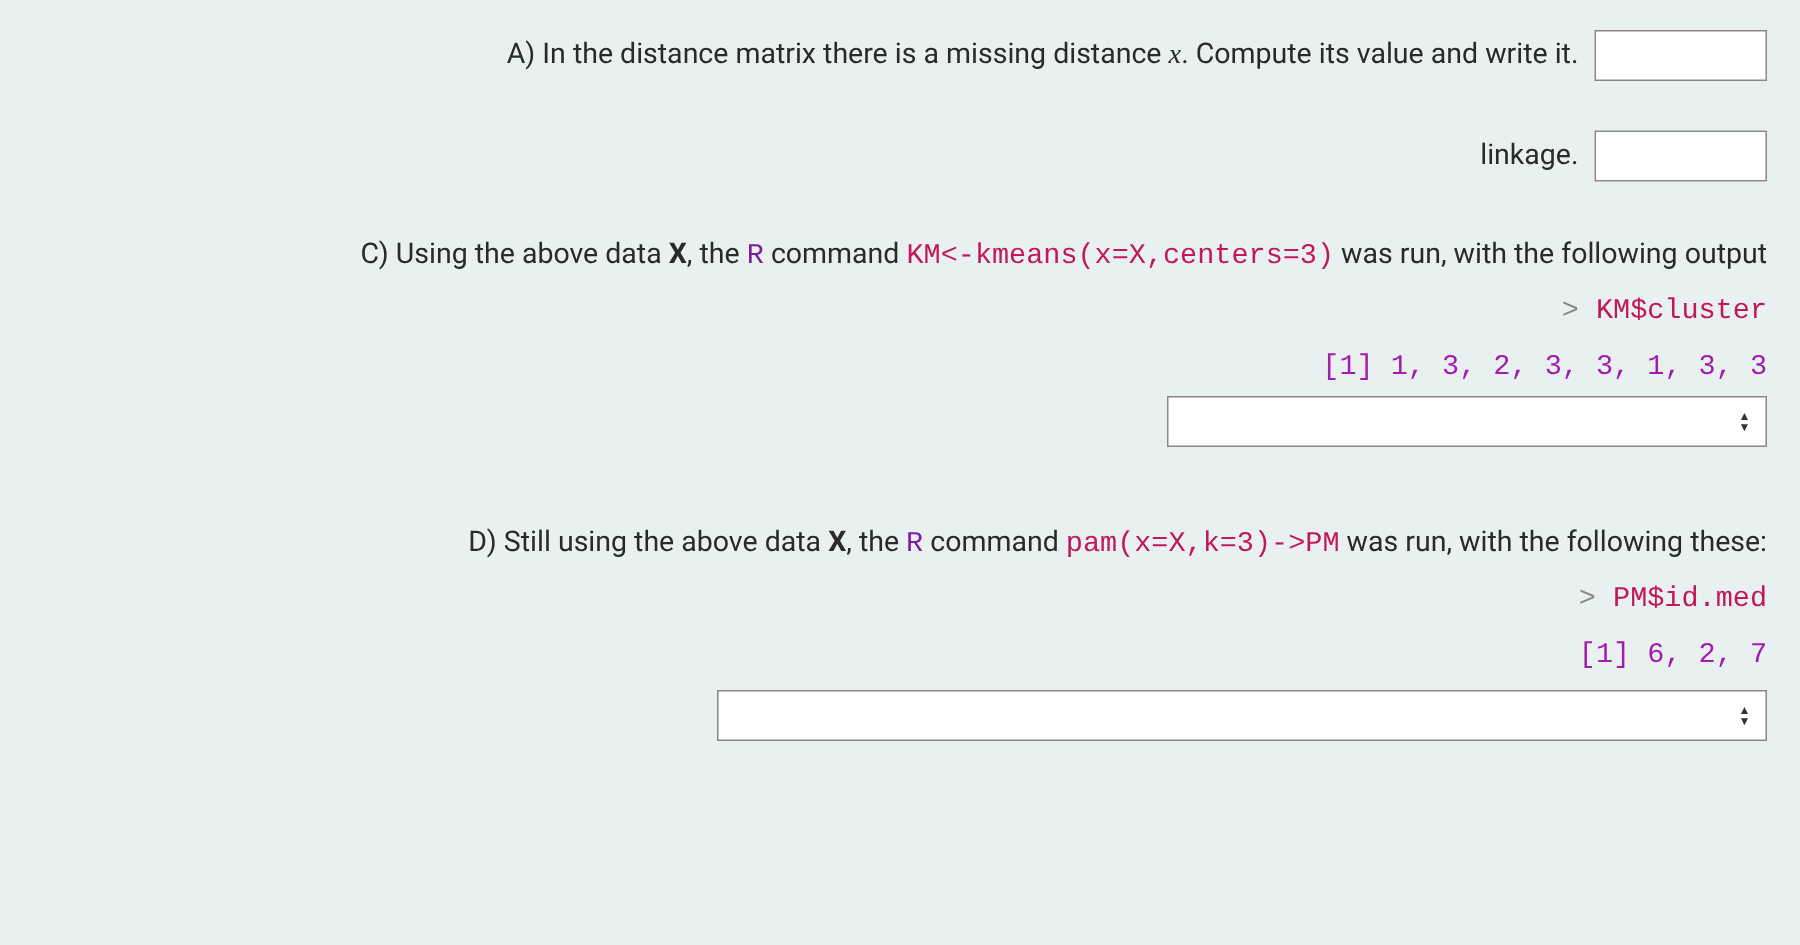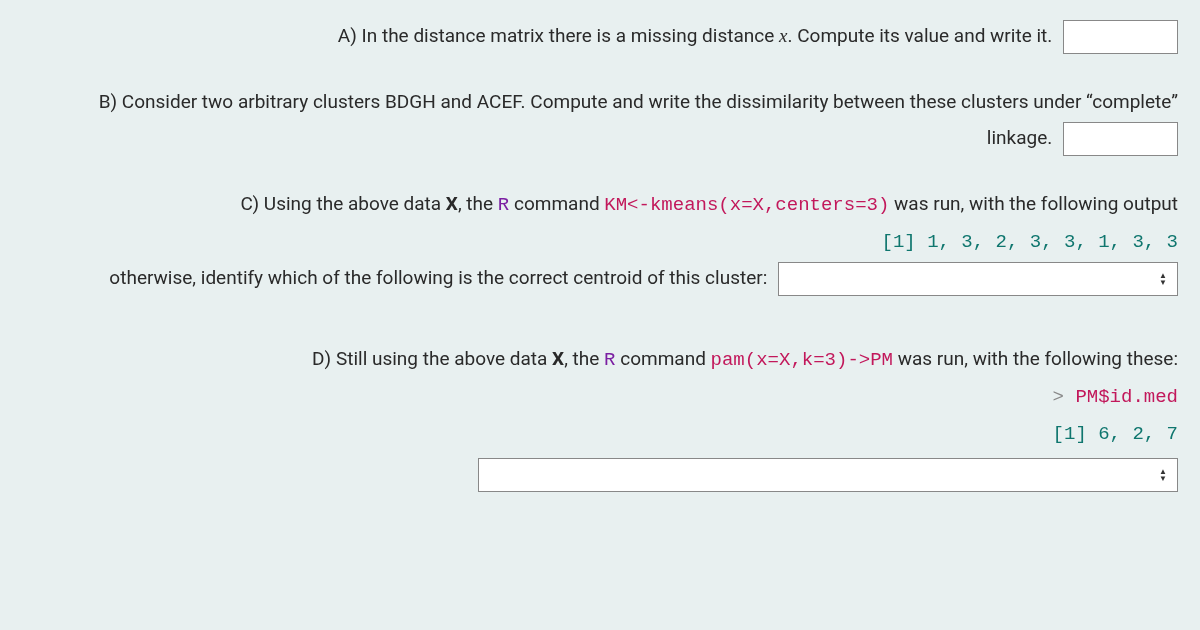--- a/index.html
+++ b/index.html
@@ -67,21 +67,21 @@
       color: #c2185b;
       font-family: "Courier New", Courier, monospace;
       font-size: 19px;
     }
     .code-purple {
       color: #7b1fa2;
       font-family: "Courier New", Courier, monospace;
       font-size: 19px;
     }
     .code-red {
-      color: #0f766e;
+      color: #a21caf;
       font-family: "Courier New", Courier, monospace;
       font-size: 19px;
     }
     .italic-var {
       font-style: italic;
       font-family: "Times New Roman", serif;
     }
     .bold {
       font-weight: bold;
     }
@@ -99,37 +99,36 @@
 </head>
 <body>
 
 <div class="section">
   <span>A) In the distance matrix there is a missing distance </span><span class="italic-var">x</span><span>. Compute its value and write it.</span>
   <input type="text" class="text-input" style="">
 </div>
 
 <div class="section">
   <div class="inline-row">
-    <span>B) Consider two arbitrary clusters BDGH and ACEF. Compute and write the dissimilarity between these clusters under “complete”</span>
-  </div>
-  <div class="inline-row">
     <span>linkage.</span>
     <input type="text" class="text-input" style="">
   </div>
 </div>
 
 <div class="section section-c">
   <div class="inline-row">
     <span>C) Using the above data </span><span class="bold">X</span><span>, the </span><span class="code-purple">R</span><span> command </span><span class="code-pink">KM&lt;-kmeans(x=X,centers=3)</span><span> was run, with the following output</span>
   </div>
   <div class="inline-row">
+    <span class="gt">&gt; </span><span class="code-pink">KM$cluster</span>
+  </div>
+  <div class="inline-row">
     <span class="code-red">[1] 1, 3, 2, 3, 3, 1, 3, 3</span>
   </div>
   <div class="inline-row">
-    <span>otherwise, identify which of the following is the correct centroid of this cluster:</span>
     <span class="select-input select-wide">
       <span class="select-arrows">
         <span>▲</span>
           <span>▼</span>
       </span>
     </span>
   </div>
 </div>
 
 <div class="section section-d">

